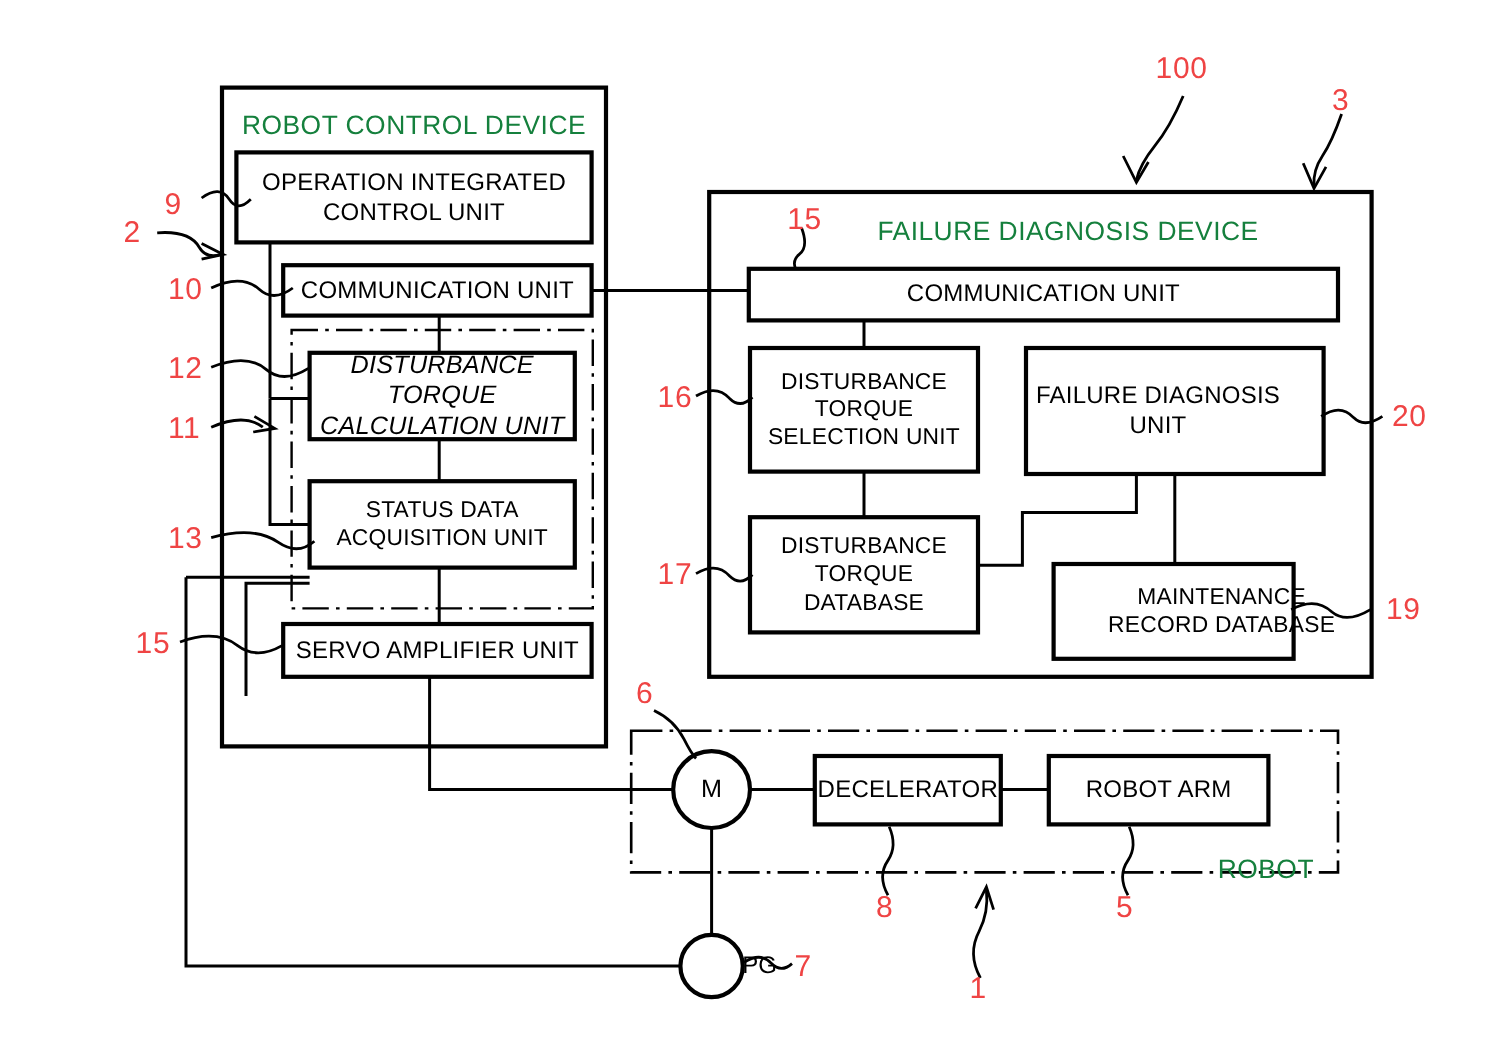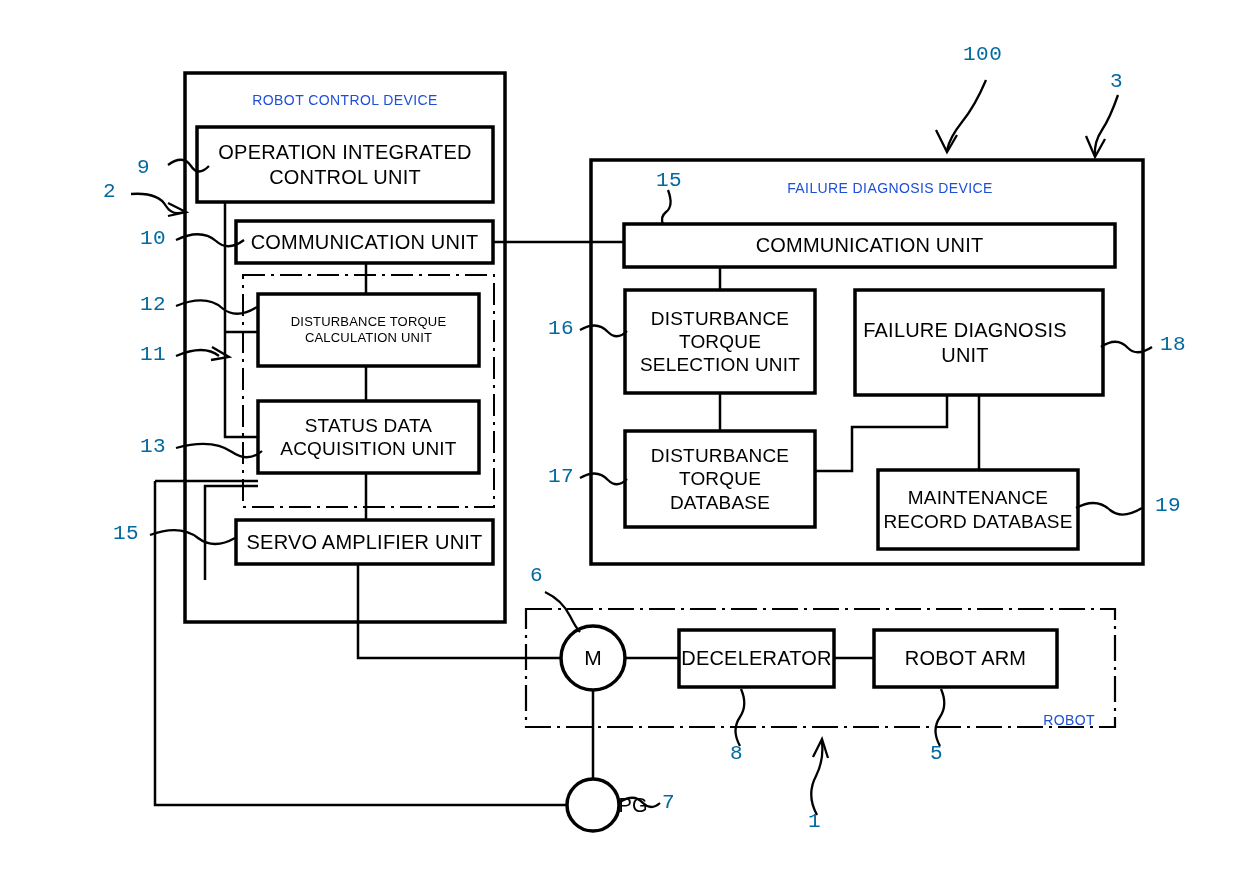--- a/index.html
+++ b/index.html
@@ -30,30 +30,30 @@
     text-align: center;
     color: #000;
     font-family: "Liberation Sans", sans-serif;
     line-height: 1.22;
     letter-spacing: 0.2px;
     white-space: pre-line;
     pointer-events: none;
   }
   .ref-num {
     position: absolute;
-    color: #0369a1;
-    font-family: Liberation Mono, monospace;
-    font-size: 21px;
+    color: #ef4444;
+    font-family: Liberation Sans, sans-serif;
+    font-size: 25px;
     letter-spacing: 0.5px;
   }
   .title-label {
     position: absolute;
-    color: #1d4ed8;
-    font-family: "Liberation Sans", sans-serif;
-    font-size: 14px;
+    color: #15803d;
+    font-family: "Liberation Sans", sans-serif;
+    font-size: 22px;
     letter-spacing: 0.4px;
     text-align: center;
   }
   .circle-label {
     position: absolute;
     display: flex;
     align-items: center;
     justify-content: center;
     color: #000;
     font-family: "Liberation Sans", sans-serif;
@@ -177,21 +177,21 @@
     <path d="M1086 136 L1095 157 L1105 139" fill="none" stroke="#000" stroke-width="2.3"></path>
   </svg>
 
   <div class="title-label" style="left:185px; top:92px; width:320px;">ROBOT CONTROL DEVICE</div>
 
   <div class="box-label" style="left:197px; top:127px; width:296px; height:75px; font-size:20px;">OPERATION INTEGRATED
 CONTROL UNIT</div>
 
   <div class="box-label" style="left:236px; top:221px; width:257px; height:42px; font-size:20px;">COMMUNICATION UNIT</div>
 
-  <div class="box-label" style="left:258px; top:294px; width:221px; height:72px; font-size:13px;">DISTURBANCE TORQUE
+  <div class="box-label" style="left:258px; top:294px; width:221px; height:72px; font-size:21px;font-style:italic;">DISTURBANCE TORQUE
 CALCULATION UNIT</div>
 
   <div class="box-label" style="left:258px; top:401px; width:221px; height:72px; font-size:19px;">STATUS DATA
 ACQUISITION UNIT</div>
 
   <div class="box-label" style="left:236px; top:520px; width:257px; height:44px; font-size:20px;">SERVO AMPLIFIER UNIT</div>
 
   <div class="title-label" style="left:660px; top:180px; width:460px;">FAILURE DIAGNOSIS DEVICE</div>
 
   <div class="box-label" style="left:624px; top:224px; width:491px; height:43px; font-size:20px;">COMMUNICATION UNIT</div>
@@ -200,21 +200,21 @@
 TORQUE
 SELECTION UNIT</div>
 
   <div class="box-label" style="left:625px; top:431px; width:190px; height:96px; font-size:19px;">DISTURBANCE
 TORQUE
 DATABASE</div>
 
   <div class="box-label" style="left:855px; top:290px; width:220px; height:105px; font-size:20px;">FAILURE DIAGNOSIS
 UNIT</div>
 
-  <div class="box-label" style="left:878px; top:470px; width:200px; height:79px; font-size:19px;">MAINTENANCE
+  <div class="box-label" style="left:878px; top:470px; width:200px; height:79px; font-size:19px;padding-left:40px;">MAINTENANCE
 RECORD DATABASE</div>
 
   <div class="circle-label" style="left:561px; top:626px; width:64px; height:64px;">M</div>
 
   <div class="box-label" style="left:679px; top:630px; width:155px; height:57px; font-size:20px;">DECELERATOR</div>
 
   <div class="box-label" style="left:874px; top:630px; width:183px; height:57px; font-size:20px;">ROBOT ARM</div>
 
   <div class="circle-label" style="left:567px; top:779px; width:52px; height:52px; font-size:20px;padding-left:40px;">PG</div>
 
@@ -225,21 +225,21 @@
   <div class="ref-num" style="left:103px; top:180px;">2</div>
   <div class="ref-num" style="left:137px; top:156px;">9</div>
   <div class="ref-num" style="left:140px; top:227px;">10</div>
   <div class="ref-num" style="left:140px; top:293px;">12</div>
   <div class="ref-num" style="left:140px; top:343px;">11</div>
   <div class="ref-num" style="left:140px; top:435px;">13</div>
   <div class="ref-num" style="left:113px; top:522px;">15</div>
   <div class="ref-num" style="left:656px; top:169px;">15</div>
   <div class="ref-num" style="left:548px; top:317px;">16</div>
   <div class="ref-num" style="left:548px; top:465px;">17</div>
-  <div class="ref-num" style="left:1160px; top:333px;">18</div>
+  <div class="ref-num" style="left:1160px; top:333px;">20</div>
   <div class="ref-num" style="left:1155px; top:494px;">19</div>
   <div class="ref-num" style="left:530px; top:564px;">6</div>
   <div class="ref-num" style="left:730px; top:742px;">8</div>
   <div class="ref-num" style="left:808px; top:810px;">1</div>
   <div class="ref-num" style="left:930px; top:742px;">5</div>
   <div class="ref-num" style="left:662px; top:791px;">7</div>
 
 </div>
 
 </body></html>

